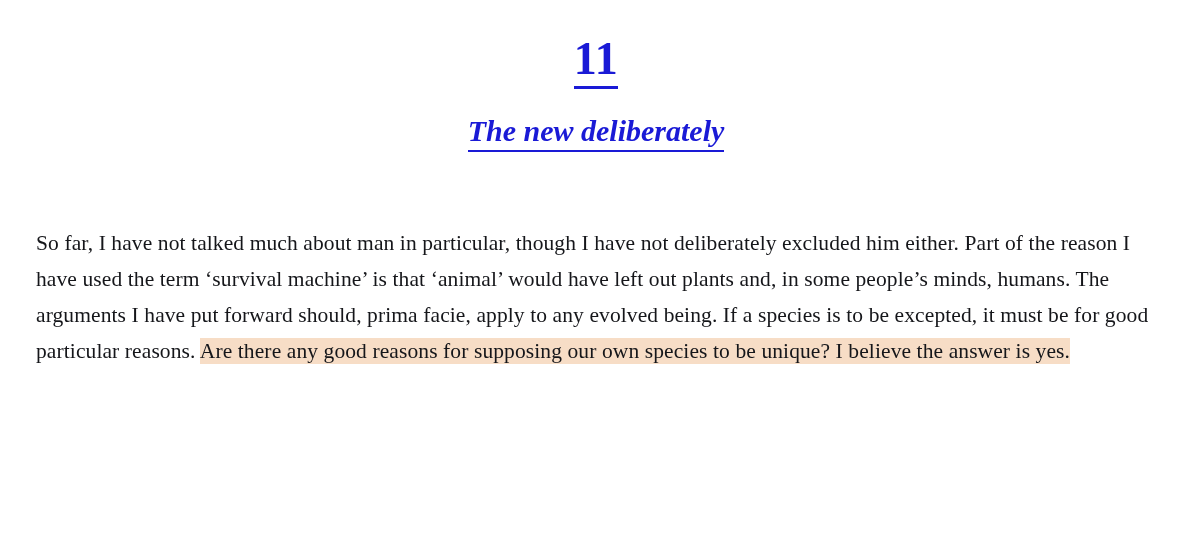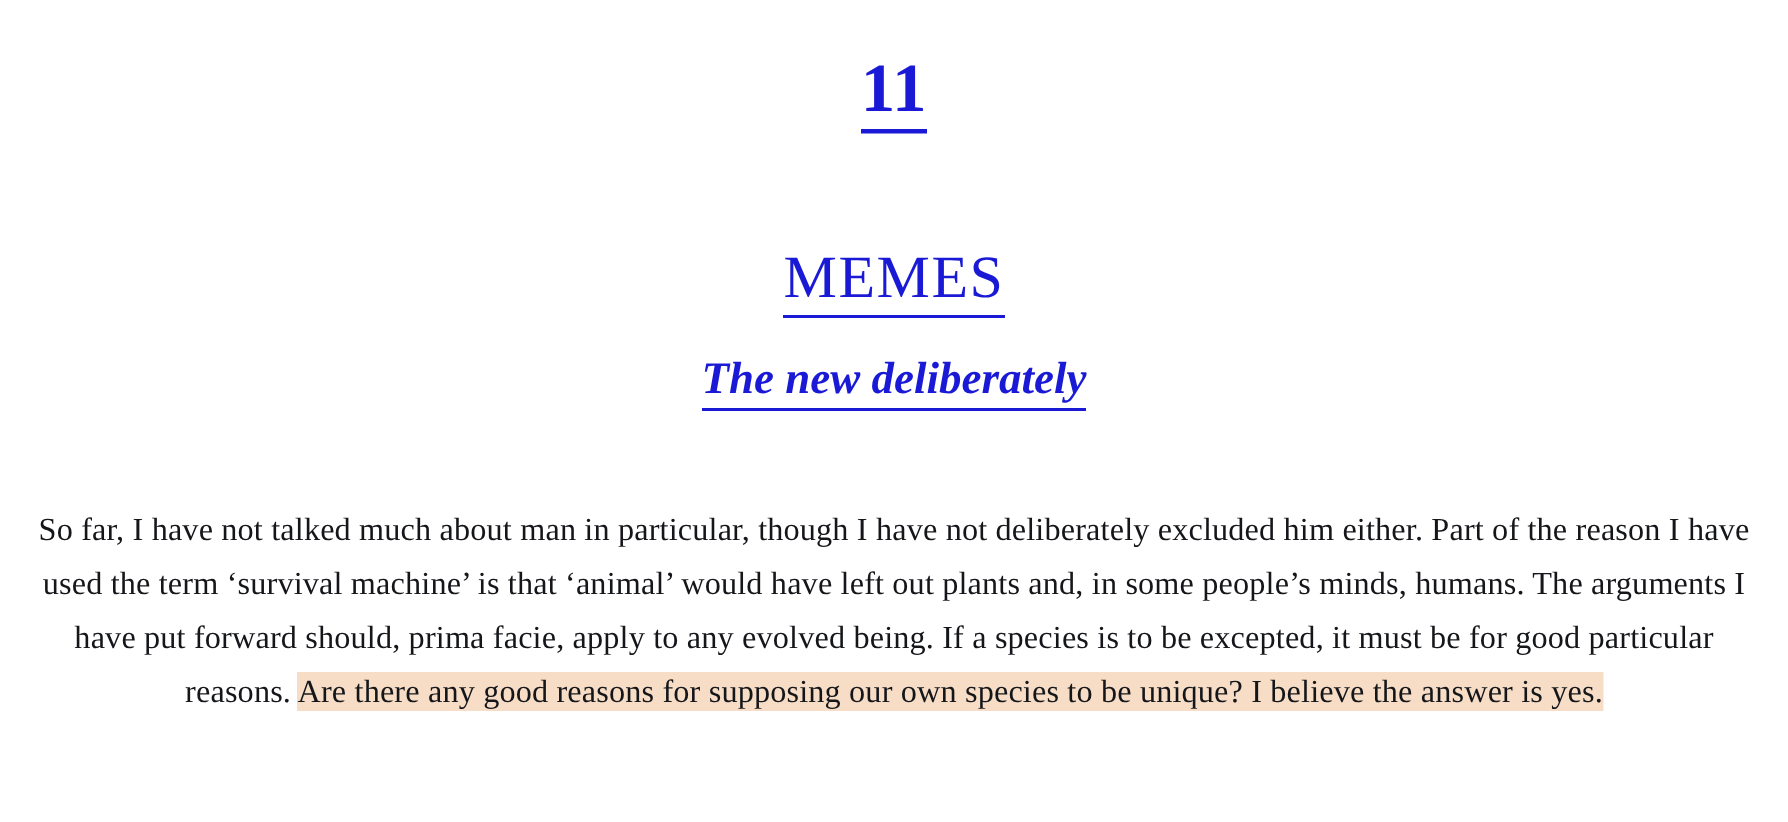--- a/index.html
+++ b/index.html
@@ -56,48 +56,45 @@
     line-height: 1.1;
     font-style: italic;
     font-weight: 700;
     color: #1a1ad6;
   }
   .chapter-subtitle span {
     border-bottom: 2px solid #1a1ad6;
     padding-bottom: 3px;
   }
   .body-text {
-    margin: 0;
+    margin: 12px;
     padding: 0 24px;
     padding-top: 66px;
     font-size: 21.5px;
     line-height: 36px;
     color: #15161a;
-    text-align: center;
+    text-align: left;
     letter-spacing: 0.1px;
   }
   .highlight {
     background: #f7ddc6;
     padding: 1px 0;
     box-decoration-break: clone;
     -webkit-box-decoration-break: clone;
   }
 </style>
 </head>
 <body>
 
 <div class="page">
 
   <h1 class="chapter-number">
     <span>11</span>
   </h1>
 
-  <h2 class="chapter-title">
-    <span>MEMES</span>
-  </h2>
 
   <h3 class="chapter-subtitle">
     <span>The new deliberately</span>
   </h3>
 
   <p class="body-text"><span>So far, I have not talked much about man in particular, though I have not deliberately excluded him either. Part of the reason I have used the term ‘survival machine’ is that ‘animal’ would have left out plants and, in some people’s minds, humans. The arguments I have put forward should, prima facie, apply to any evolved being. If a species is to be excepted, it must be for good particular reasons. </span><span class="highlight">Are there any good reasons for supposing our own species to be unique? I believe the answer is yes.</span></p>
 
 </div>
 
 </body></html>

